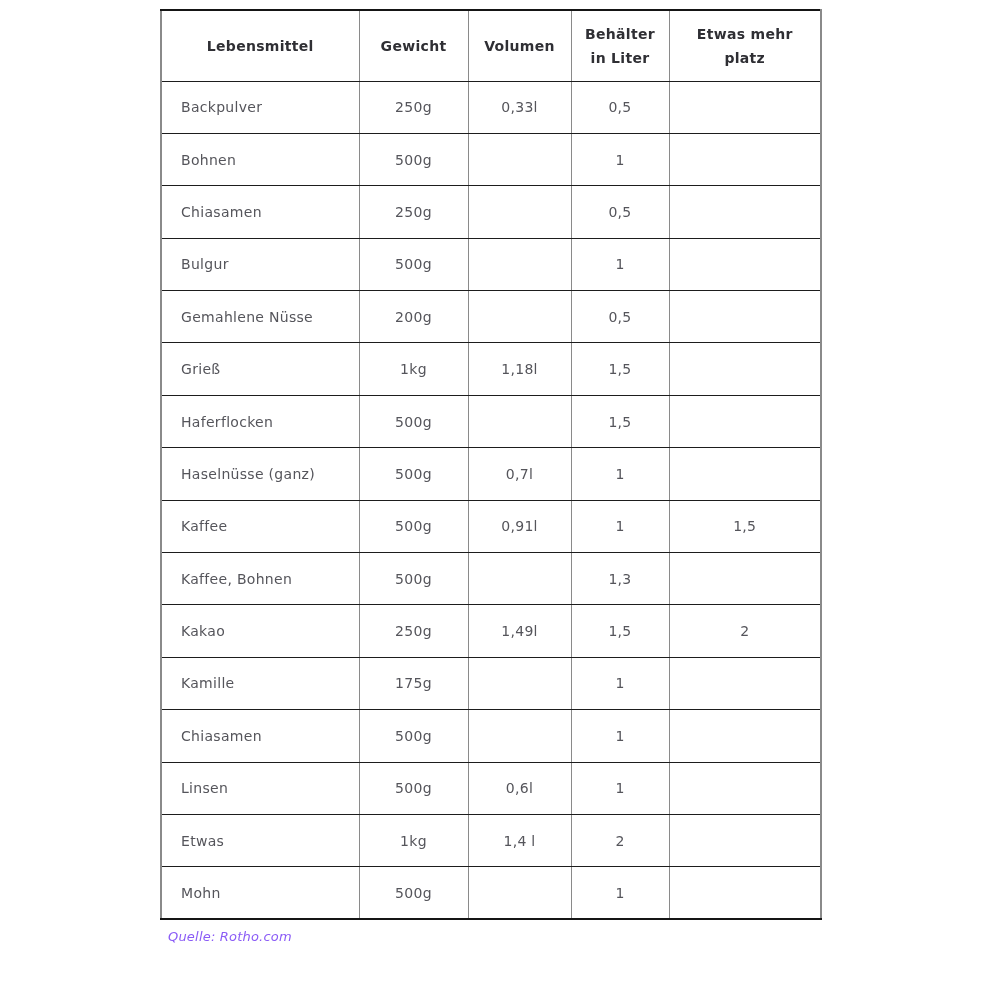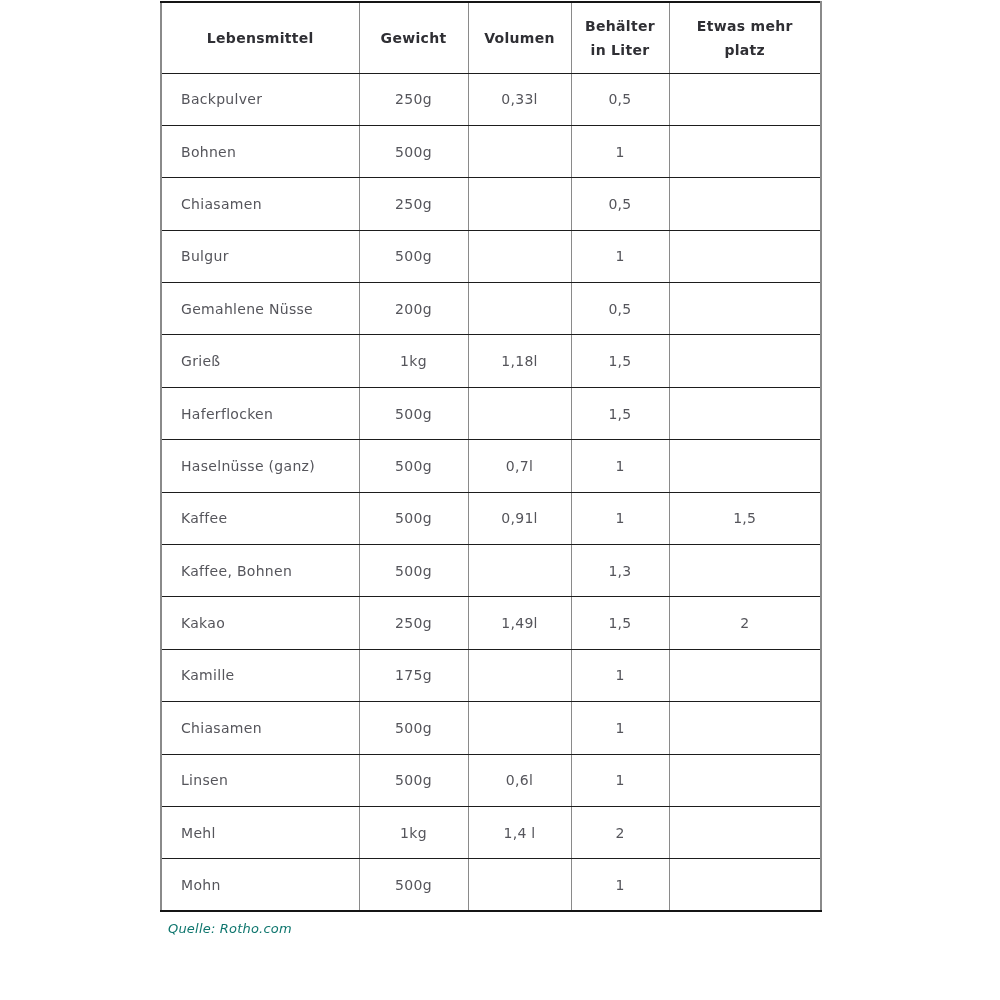--- a/index.html
+++ b/index.html
@@ -5,21 +5,21 @@
   * { margin: 0; padding: 0; box-sizing: border-box; }
   html, body {
     width: 1000px; height: 1000px;
     background: #ffffff;
     font-family: "DejaVu Sans", "Liberation Sans", sans-serif;
     overflow: hidden;
   }
   .table-wrap {
     position: absolute;
     left: 160px;
-    top: 1px;
+    top: 9px;
     width: 564px;
   }
   table {
     width: 660px;
     border-collapse: collapse;
     table-layout: fixed;
   }
   
   th, td {
     border-left: 1px solid #8a8a8a;
@@ -56,21 +56,21 @@
   }
   td.left {
     text-align: left;
     padding-left: 19px;
   }
   .source {
     margin-top: 9px;
     margin-left: 8px;
     font-size: 13px;
     font-style: italic;
-    color: #0f766e;
+    color: #8b5cf6;
     letter-spacing: 0.2px;
   }
 </style>
 </head>
 <body>
 
 <div class="table-wrap">
   <table>
     <colgroup>
       <col style="width:198px">
@@ -181,21 +181,21 @@
           <td></td>
         </tr>
         <tr>
           <td class="left">Linsen</td>
           <td>500g</td>
           <td>0,6l</td>
           <td>1</td>
           <td></td>
         </tr>
         <tr>
-          <td class="left">Mehl</td>
+          <td class="left">Etwas</td>
           <td>1kg</td>
           <td>1,4 l</td>
           <td>2</td>
           <td></td>
         </tr>
         <tr>
           <td class="left">Mohn</td>
           <td>500g</td>
           <td></td>
           <td>1</td>

